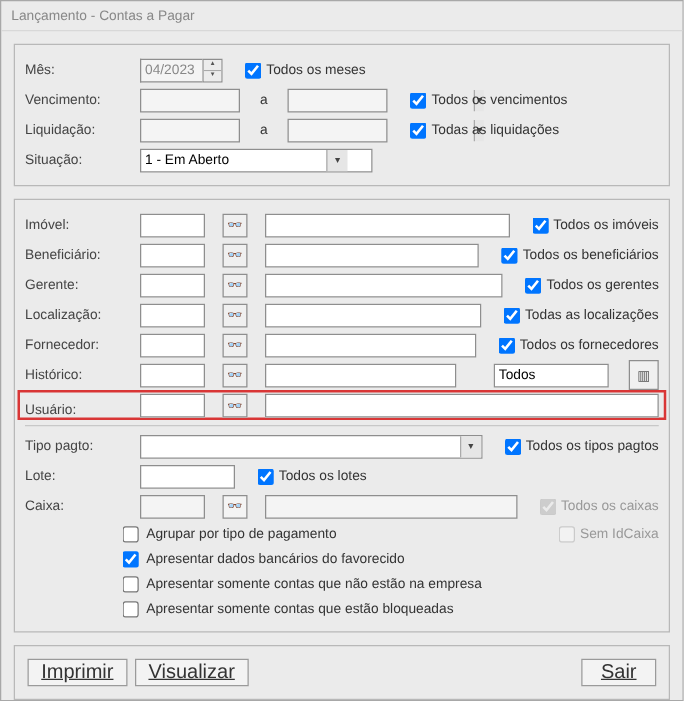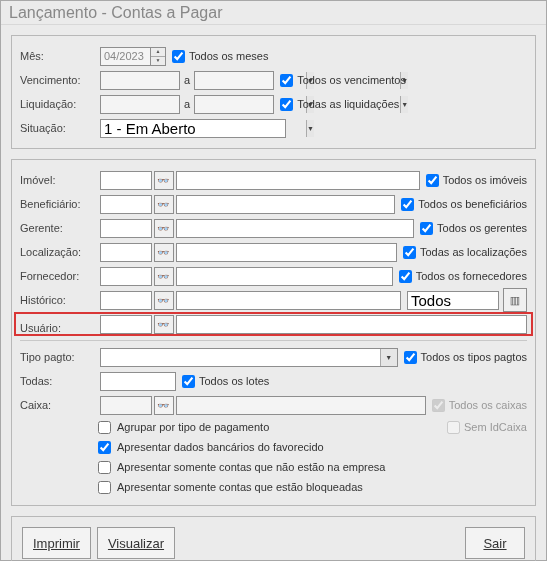--- a/index.html
+++ b/index.html
@@ -16,38 +16,39 @@
     width: 547px;
     height: 561px;
     background: #ebebeb;
     border: 1px solid #a8a8a8;
     box-sizing: border-box;
     position: relative;
   }
   .titlebar {
     padding: 4px 8px;
     color: #888;
-    font-size: 16px;
+    font-size: 11px;
     border-bottom: 1px solid #d8d8d8;
     height: 24px;
     box-sizing: border-box;
     line-height: 16px;
   }
   .groupbox {
     border: 1px solid #b8b8b8;
     margin: 10px;
     padding: 8px;
     background: #ebebeb;
     box-sizing: border-box;
   }
   .row {
     display: flex;
     align-items: center;
     height: 24px;
     margin-bottom: 0px;
+    gap: 12px;
   }
   .label {
     width: 78px;
     text-align: left;
     color: #444;
     padding-right: 2px;
   }
   input[type=text], .combo {
     height: 19px;
     border: 1px solid #8e8e8e;
@@ -96,21 +97,21 @@
     border: 1px solid #8e8e8e;
     box-sizing: border-box;
     background: #fff;
   }
   .combo-wrap.gray { background:#f4f4f4; }
   .combo-wrap input {
     border: none;
     outline: none;
     height: 100%;
     padding: 0 3px;
-    font-size: 15px;
+    font-size: 11px;
     background: transparent;
   }
   .combo-btn {
     width: 16px;
     background: #e6e6e6;
     border-left: 1px solid #aaa;
     display: flex;
     align-items: center;
     justify-content: center;
     font-size: 7px;
@@ -154,25 +155,25 @@
     border: 2px solid #d93636;
     margin: 0 -6px;
     padding: 0 4px;
     height: 24px;
     box-sizing: border-box;
     align-items: flex-end;
   }
   .label2 { width:78px; }
   .wide-input { flex:1; }
   .btn {
-    height: 32px;
+    height: 22px;
     padding: 0 10px;
     border: 1px solid #9a9a9a;
     background: #f3f3f3;
-    font-size: 13px;
+    font-size: 16px;
     display: inline-flex;
     align-items: center;
     justify-content: center;
     cursor: pointer;
     min-width: 60px;
     box-sizing: border-box;
   }
   .btn span { text-decoration: underline; text-decoration-color:#555;}
   .footer {
     display:flex;
@@ -366,21 +367,21 @@
           <input type="text" style="flex: 1 1 0%;">
           <div class="combo-btn">▼</div>
         </div>
       <label class="chk">
           <input type="checkbox" checked="" style="">
           <span>Todos os tipos pagtos</span>
         </label>
     </div>
 
     <div class="row">
-      <div class="label label2">Todas:</div>
+      <div class="label label2">Lote:</div>
       <input type="text" style="width: 76px;">
       <label class="chk">
           <input type="checkbox" checked="" style="">
           <span>Todos os lotes</span>
         </label>
     </div>
 
     <div class="row disabled">
       <div class="label label2">Caixa:</div>
       <input type="text" style="width: 52px;">

